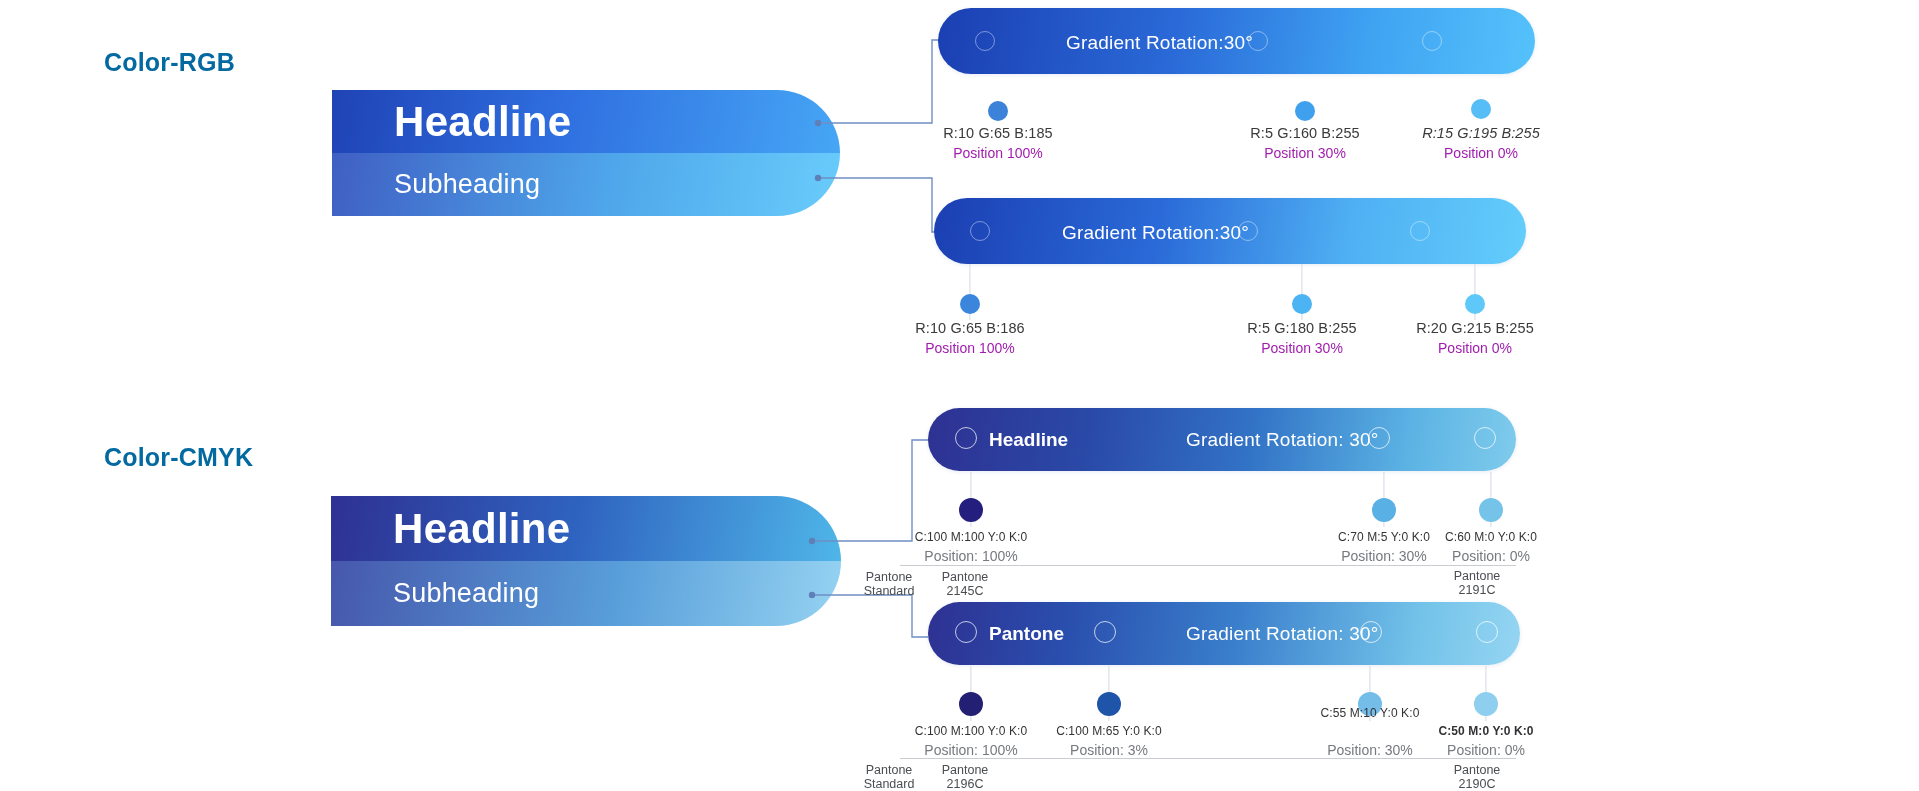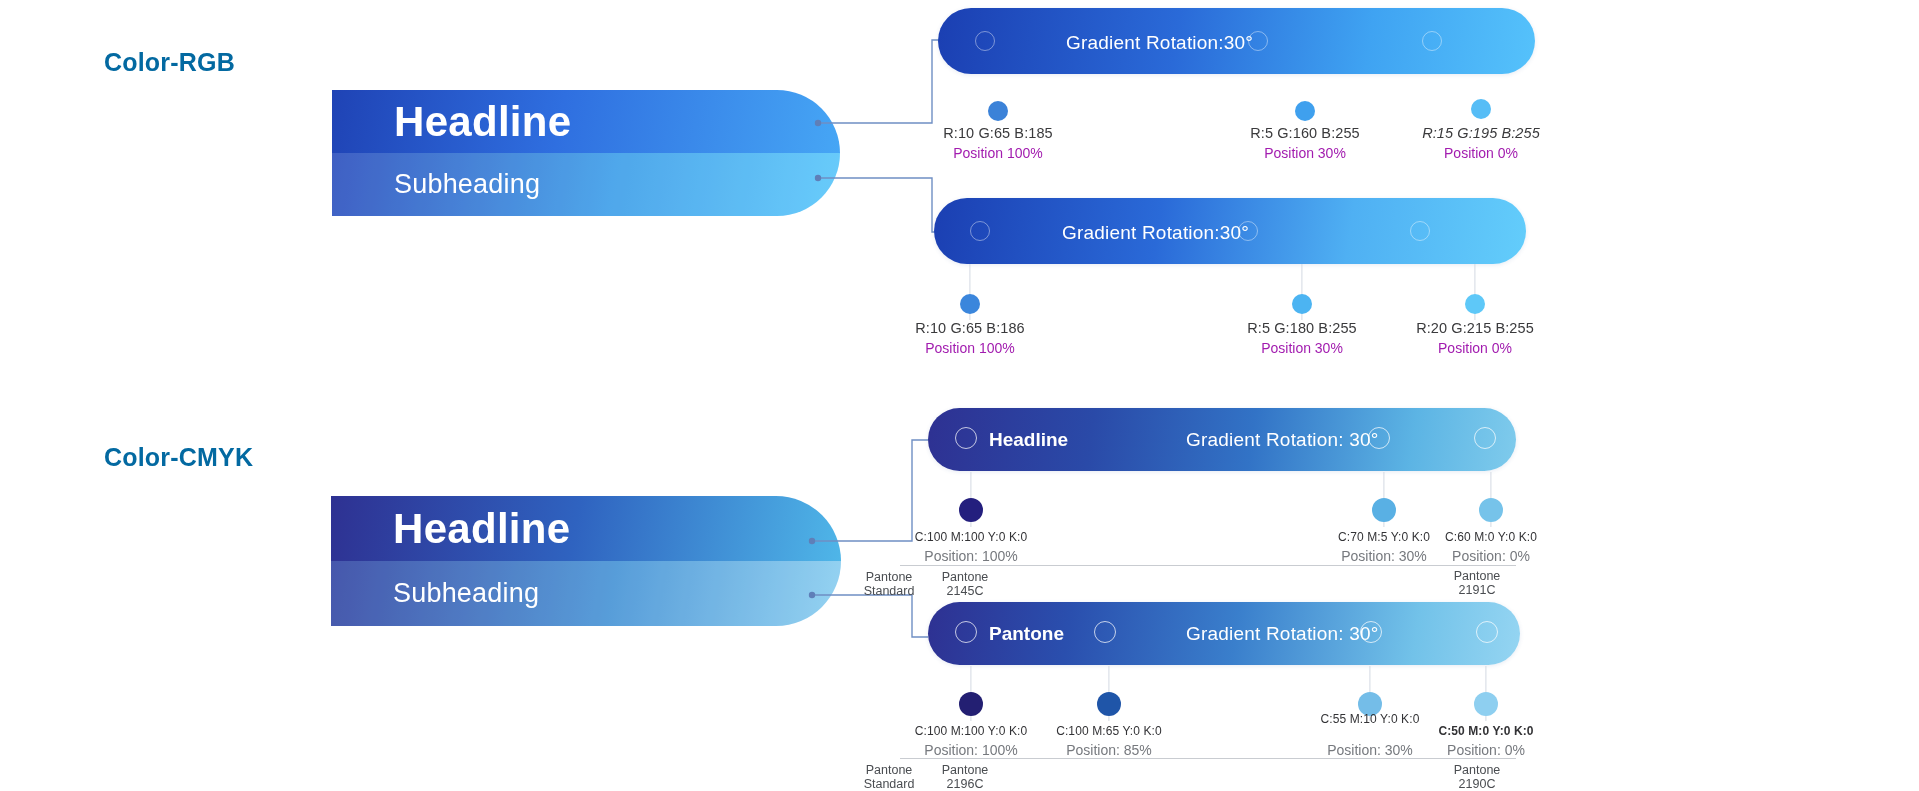--- a/index.html
+++ b/index.html
@@ -313,26 +313,26 @@
   <div class="stop cmyk" style="left:866px; top:634px; width:210px;">
     <div class="stem" style="top:32px; height:55px;"></div>
     <div class="dot" style="top:58px; width:24px; height:24px; background:#231f72;"></div>
     <div class="val" style="top:90px;">C:100  M:100  Y:0  K:0</div>
     <div class="pos" style="top:108px;">Position: 100%</div>
   </div>
   <div class="stop cmyk" style="left:1004px; top:634px; width:210px;">
     <div class="stem" style="top:32px; height:55px;"></div>
     <div class="dot" style="top:58px; width:24px; height:24px; background:#1f55a8;"></div>
     <div class="val" style="top:90px;">C:100  M:65  Y:0  K:0</div>
-    <div class="pos" style="top:108px;">Position: 85%</div>
+    <div class="pos" style="top:108px;">Position: 3%</div>
   </div>
   <div class="stop cmyk" style="left:1265px; top:634px; width:210px;">
     <div class="stem" style="top:32px; height:55px;"></div>
     <div class="dot" style="top:58px; width:24px; height:24px; background:#74bde8;"></div>
-    <div class="val" style="top:78px;">C:55  M:10  Y:0  K:0</div>
+    <div class="val" style="top:72px;">C:55  M:10  Y:0  K:0</div>
     <div class="pos" style="top:108px;">Position: 30%</div>
   </div>
   <div class="stop cmyk" style="left:1381px; top:634px; width:210px;">
     <div class="stem" style="top:32px; height:55px;"></div>
     <div class="dot" style="top:58px; width:24px; height:24px; background:#8ecff0;"></div>
     <div class="val" style="top:90px;font-weight:bold;">C:50  M:0  Y:0  K:0</div>
     <div class="pos" style="top:108px;">Position: 0%</div>
   </div>
 
   <div class="rule" style="left:900px; top:758px; width:616px;"></div>

